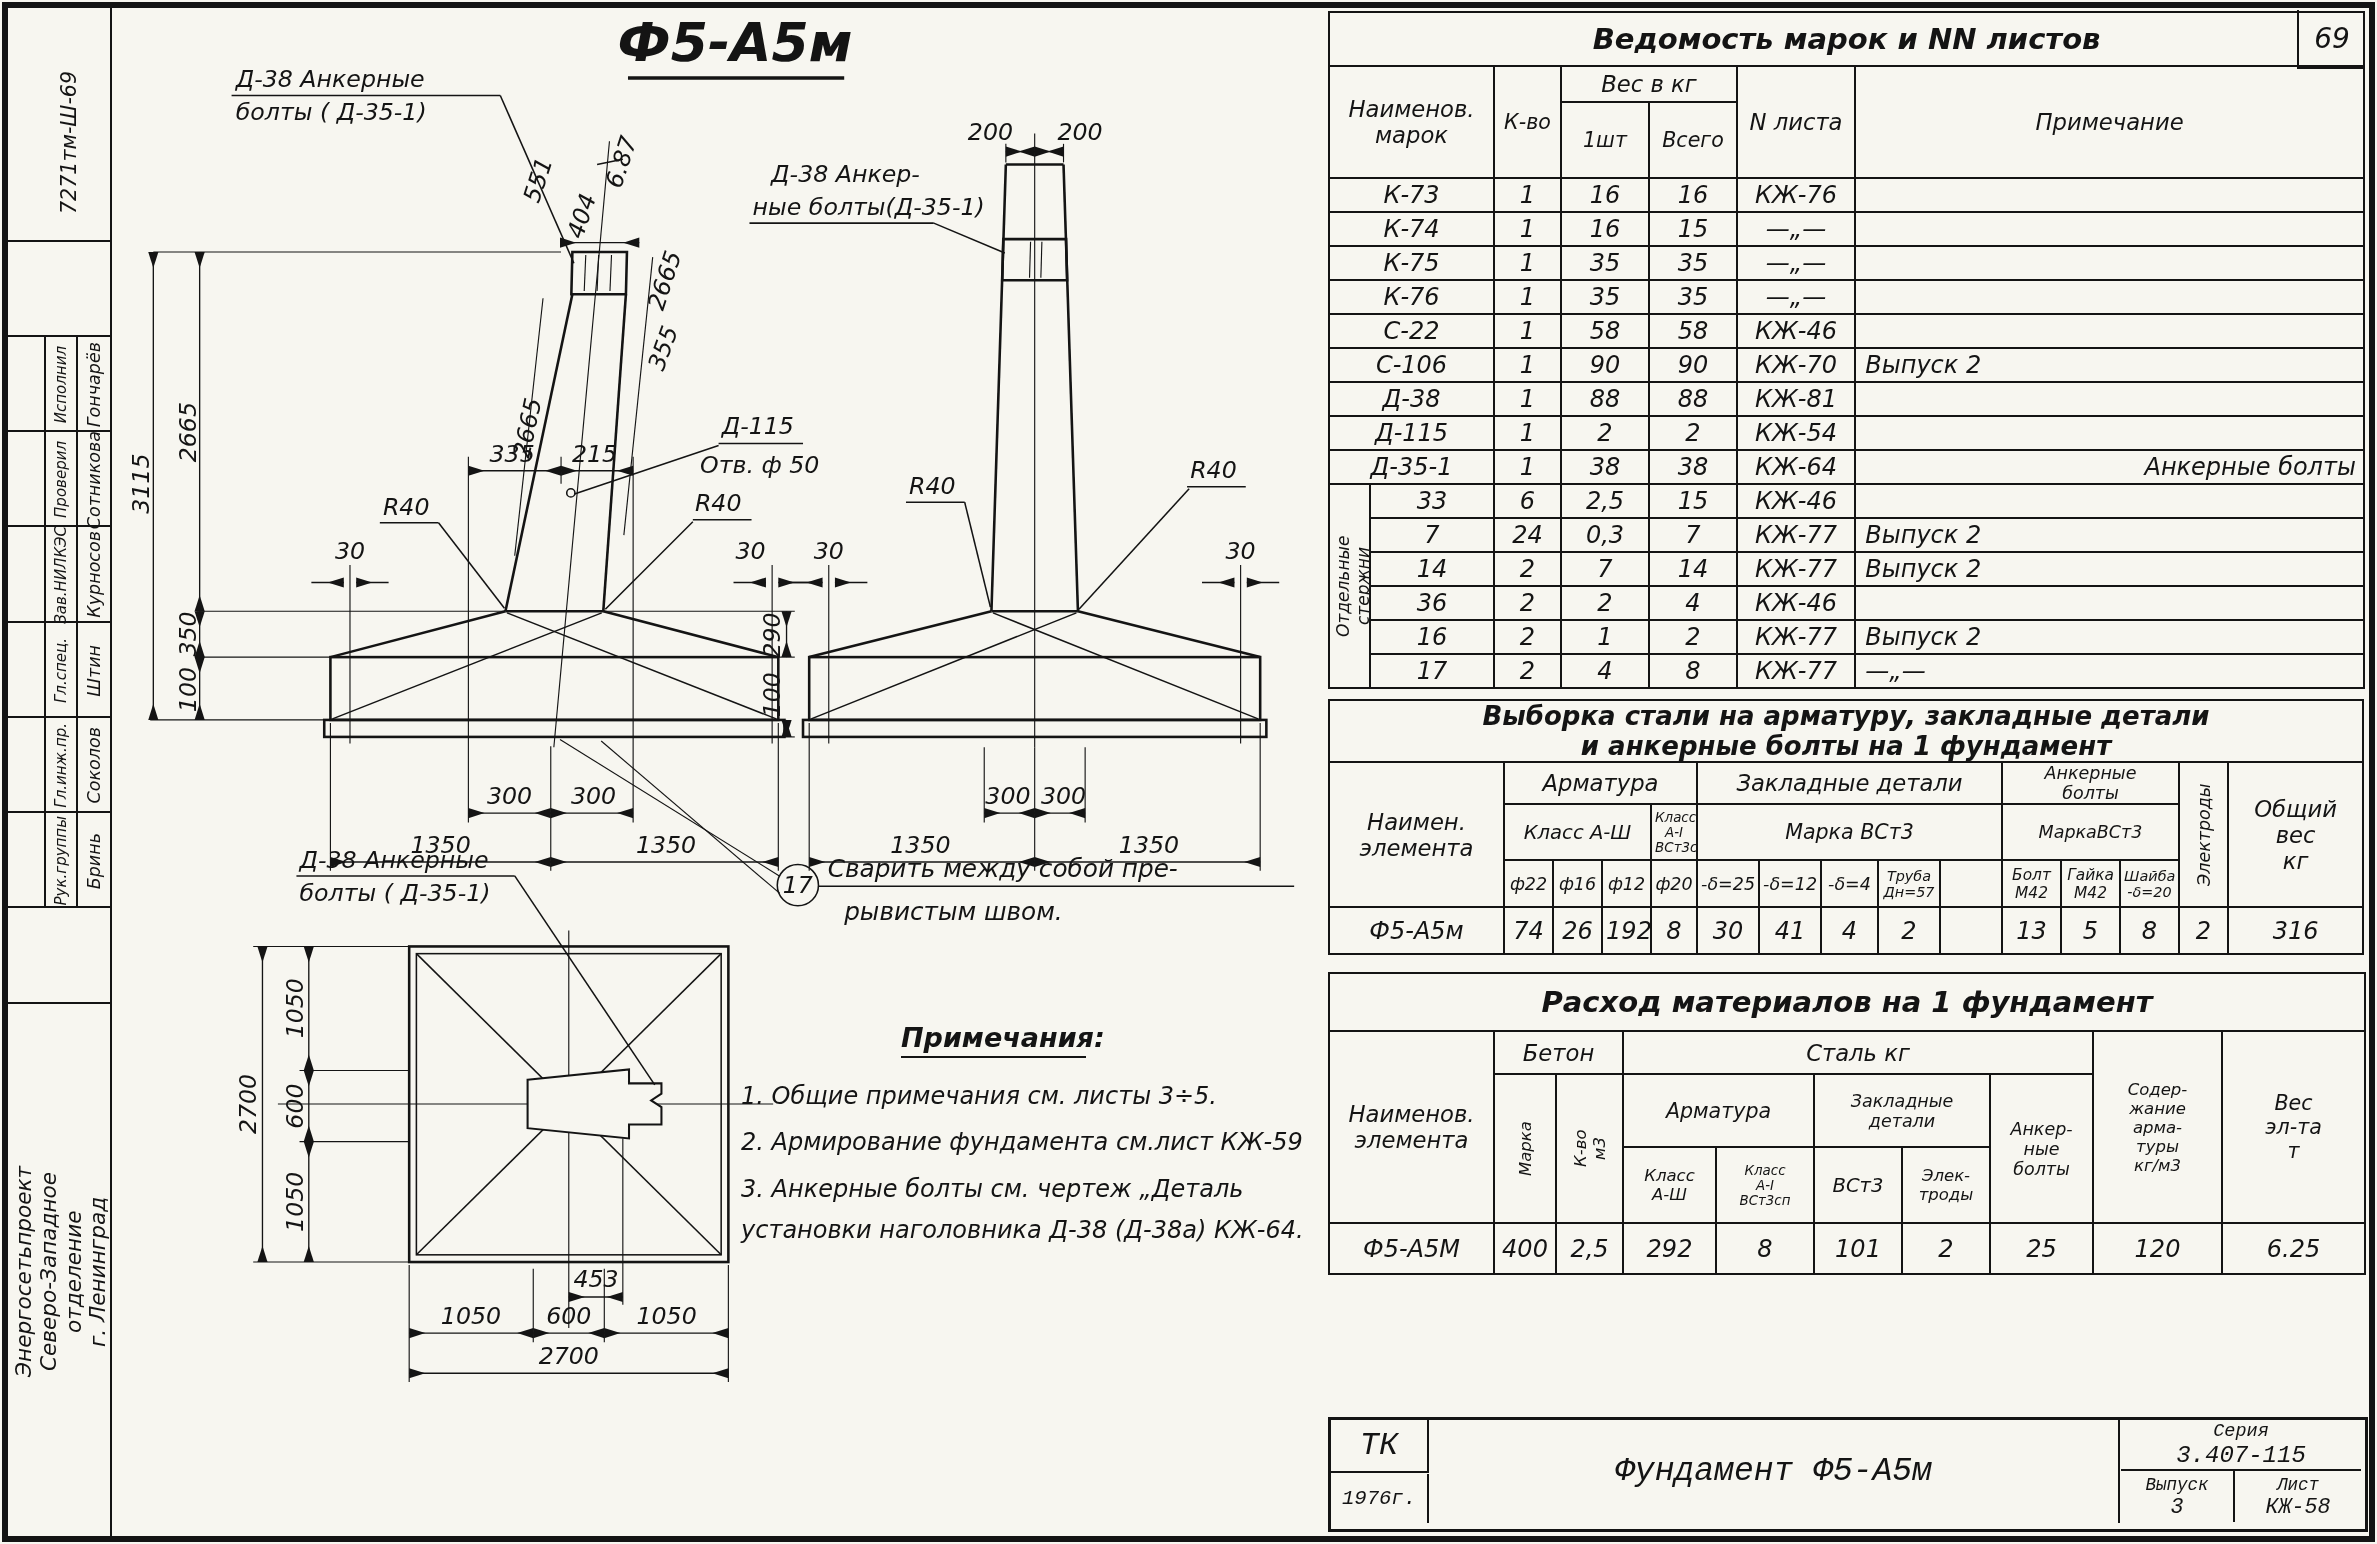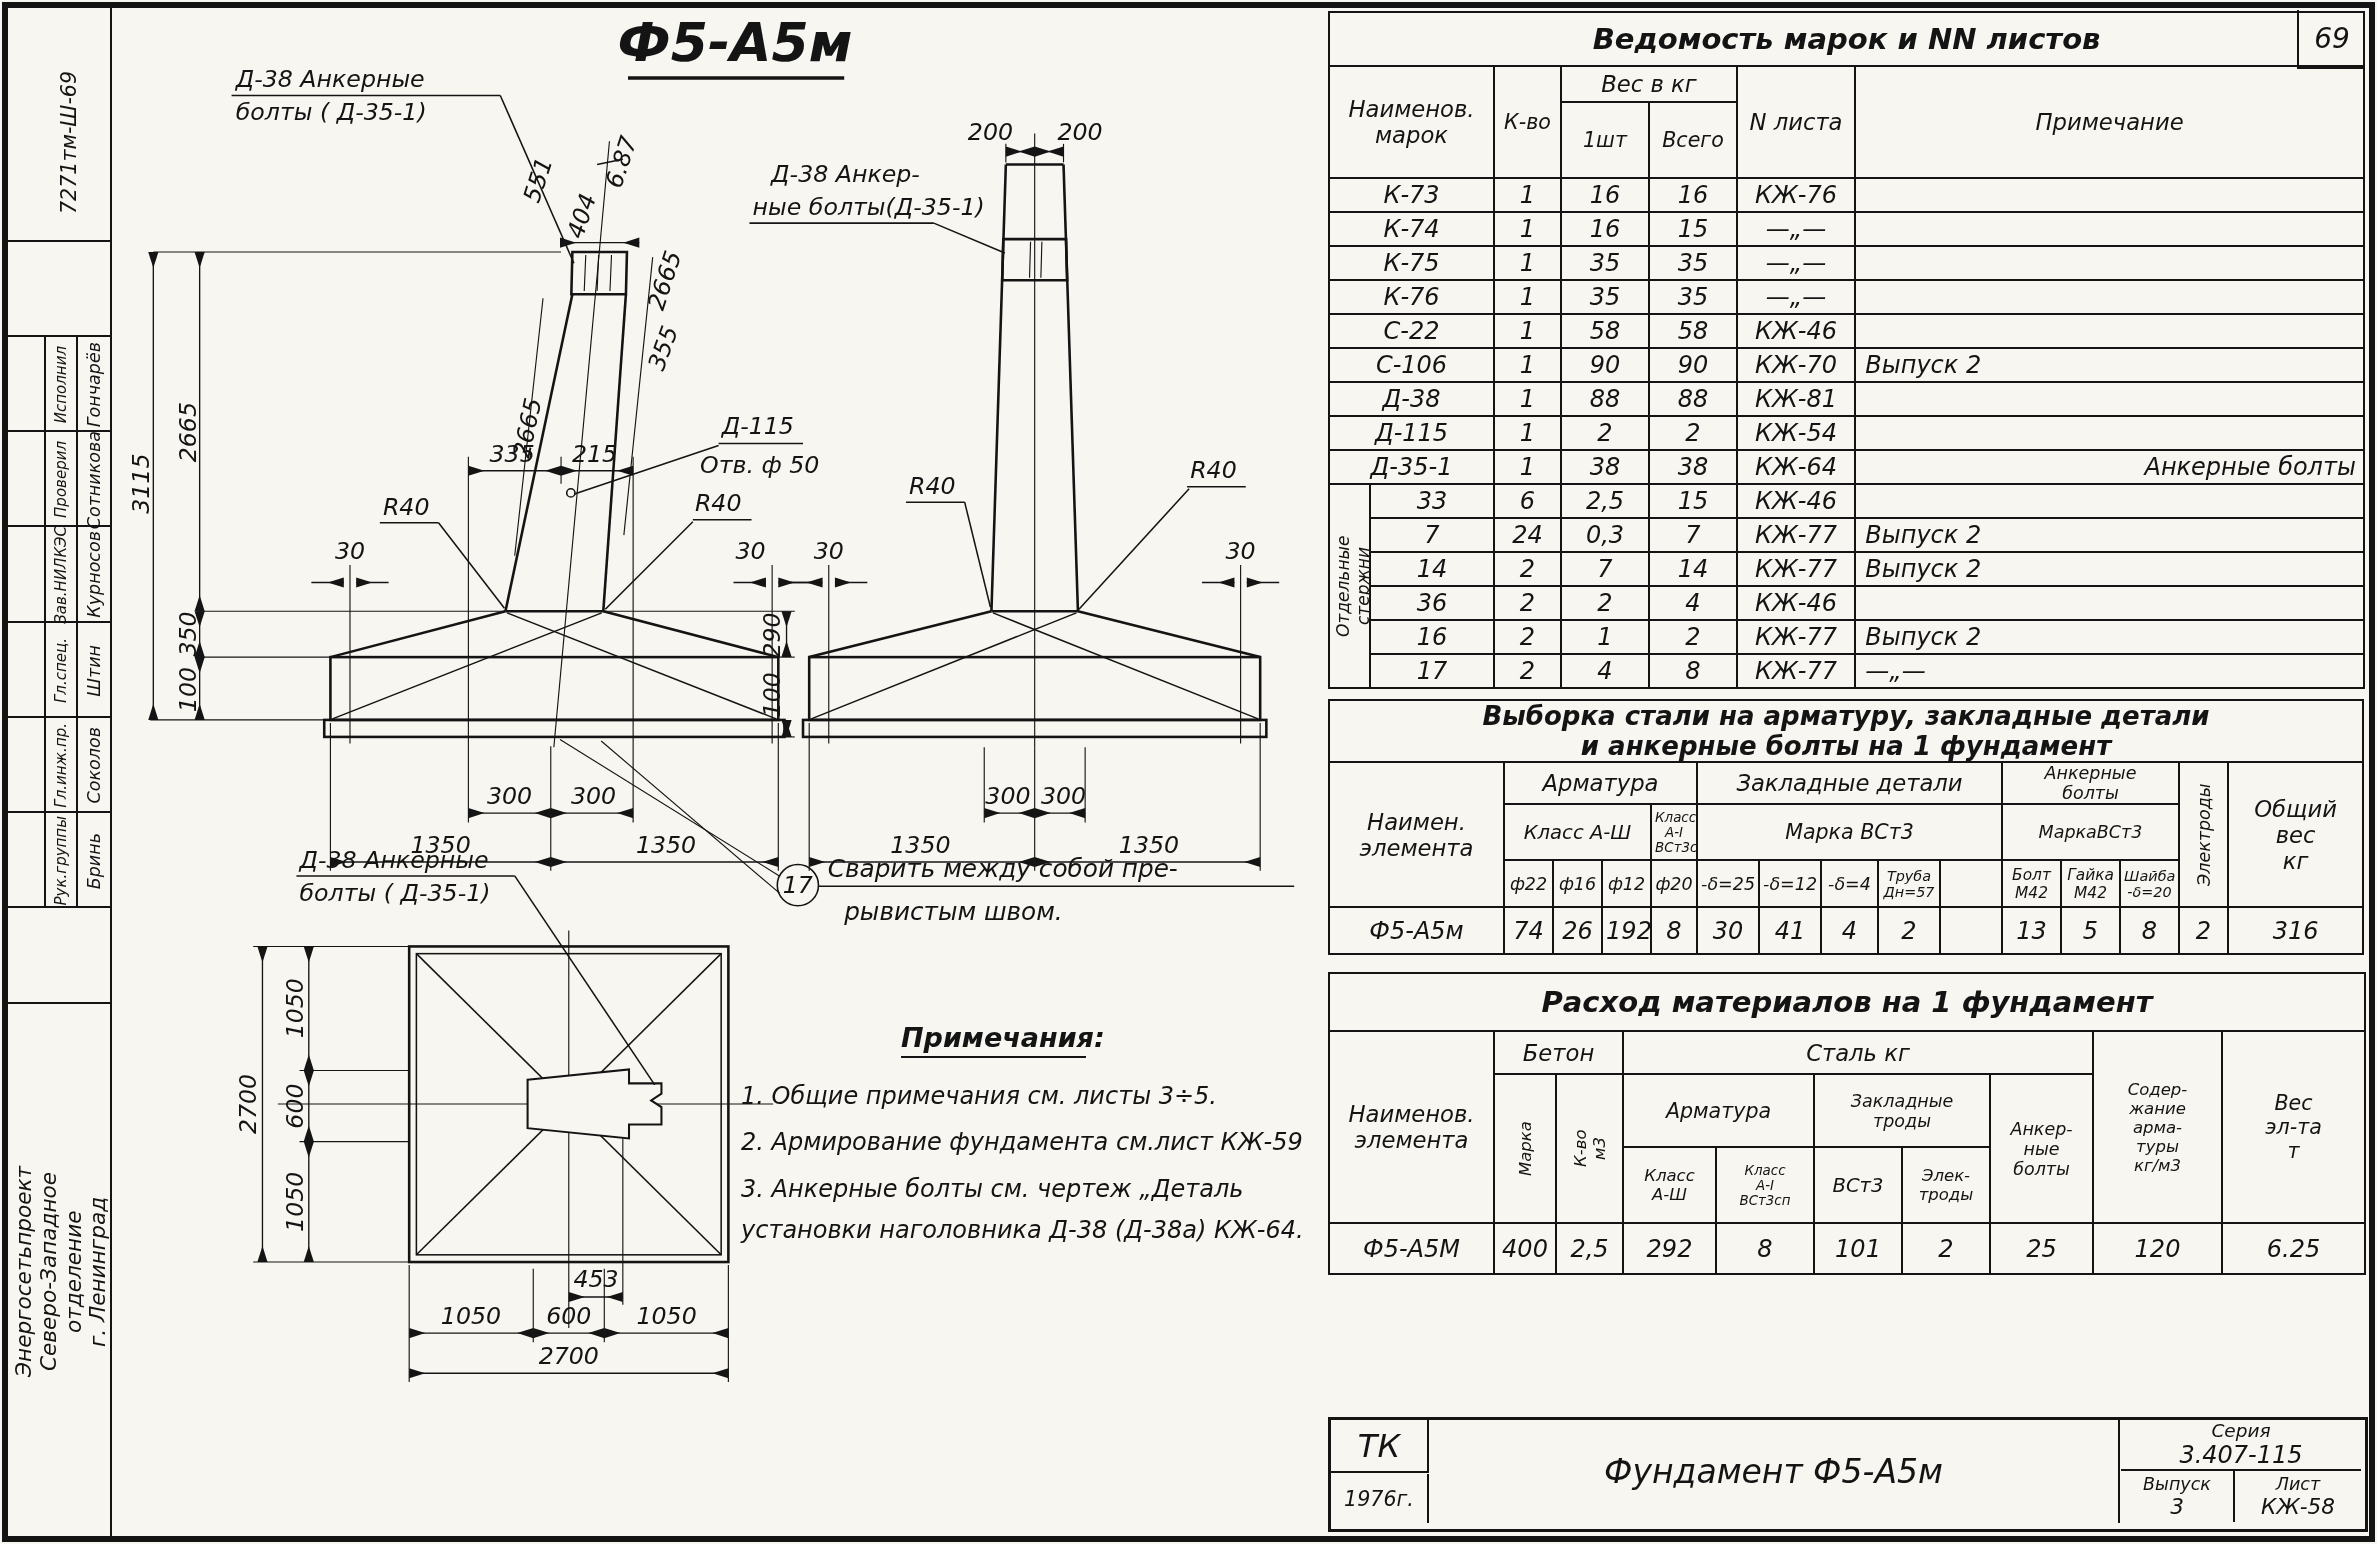--- a/index.html
+++ b/index.html
@@ -36,21 +36,21 @@
   td,th{border:2.1px solid #141414;font-style:italic;font-weight:normal;padding:0 3.1px;text-align:center;vertical-align:middle;white-space:pre-line;overflow:hidden;font-size:24px;}
   th.ttl{border:2.1px solid #141414;font-size:29px;font-weight:bold;}.f44{font-size:22.7px;}.f40{font-size:20.6px;}.f38{font-size:19.6px;}
   .f34{font-size:17.5px;}.f32{font-size:16.5px;}.f30{font-size:15.4px;}.f28{font-size:14.4px;margin-left:24px;}.f26{font-size:13.4px;}
   .pl{text-align:left;padding-left:9.3px;}
   .pr{text-align:right;padding-right:7.2px;}
   .grp div{height:196px;margin:auto;font-size:17px;font-style:italic;}
   .vth div{height:134px;margin:auto;font-size:17.5px;font-style:italic;}
   .vth2 div{height:139px;margin:auto;font-size:16.5px;font-style:italic;}
   .sheetno{position:absolute;left:2297px;top:10.3px;width:66px;height:57px;border-left:2.6px solid #141414;border-bottom:2.6px solid #141414;display:flex;align-items:center;justify-content:center;font-size:28px;font-style:italic;}
   
-  .tblock{position:absolute;left:1328px;top:1417px;width:1034px;height:109px;border:3.1px solid #141414;}
+  .tblock{position:absolute;left:1328px;top:1417px;width:1034px;height:109px;border:3.1px solid #141414;font-family:Liberation Mono, monospace;}
   .tbc{position:absolute;display:flex;flex-direction:column;align-items:center;justify-content:center;font-style:italic;}
 </style>
 </head>
 <body>
 
 <div class="sheet">
   <div class="frame"></div>
 
   <div class="stamp">
     <div class="sdoc vt">7271тм-Ш-69</div>
@@ -609,21 +609,21 @@
         <th rowspan="3" class="f40">Вес
 эл-та
 т</th>
       </tr>
       <tr style="height:73px">
         <th rowspan="2" class="vth2"><div class="vt">Марка</div></th>
         <th rowspan="2" class="vth2"><div class="vt">К-во
 м3</div></th>
         <th colspan="2" class="f40">Арматура</th>
         <th colspan="2" class="f34">Закладные
-троды</th>
+детали</th>
         <th rowspan="2" class="f34">Анкер-
 ные
 болты</th>
       </tr>
       <tr style="height:76px">
         <th class="f32">Класс
 А-Ш</th>
         <th class="f26">Класс
 А-I
 ВСт3сп</th>

